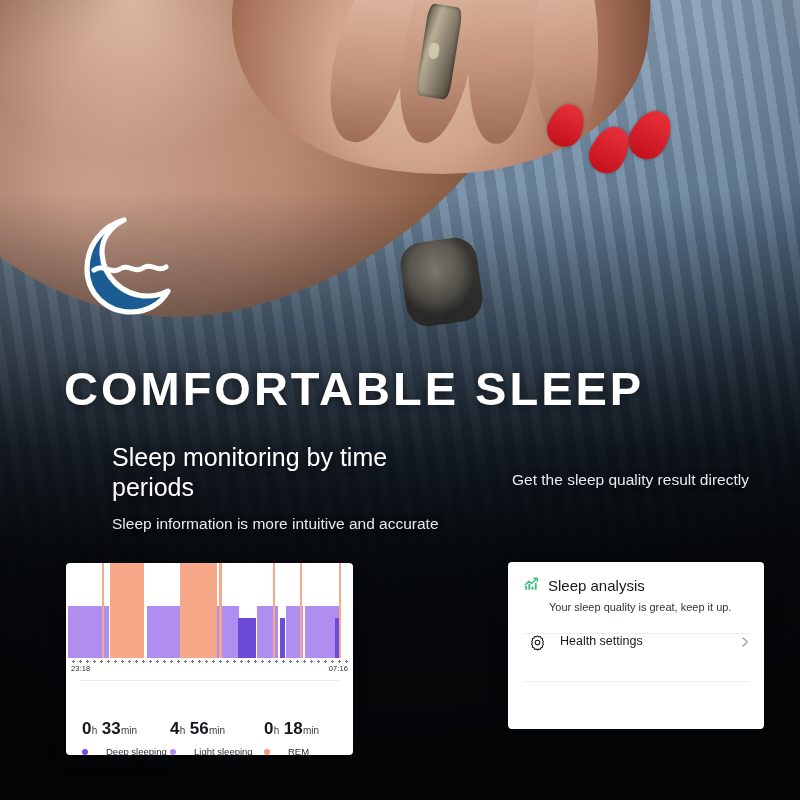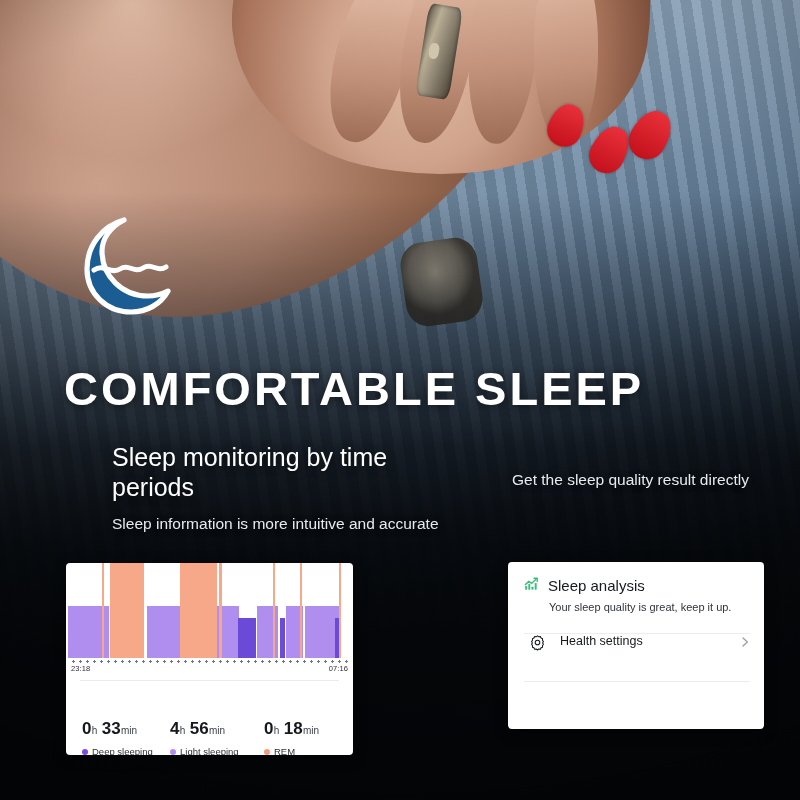--- a/index.html
+++ b/index.html
@@ -139,21 +139,21 @@
   .tl-end { right:5px; }
 
   .divider { position:absolute; left:14px; right:14px; top:117px; height:1px; background:#ececee; }
 
   .stats { position:absolute; left:0; top:128px; width:287px; height:64px; }
   .stat { position:absolute; top:0; }
   .s1 { left:16px; } .s2 { left:104px; } .s3 { left:198px; }
   .sval { white-space:nowrap; color:#15181d;margin-top:28px; }
   .sval .n { font-size:17px; font-weight:bold; letter-spacing:.2px; }
   .sval .u { font-size:10px; font-weight:normal; color:#3c424b; }
-  .slab { margin-top:7px; font-size:9.5px; color:#2b3038; white-space:nowrap; display:flex; align-items:center; gap:4px; }
+  .slab { margin-top:7px; font-size:9.5px; color:#2b3038; white-space:nowrap; display:flex; align-items:center; gap:18px; }
   .dot { width:6px; height:6px; border-radius:50%; display:inline-block; }
 
   
   .card-an {
     position:absolute; left:508px; top:562px; width:256px; height:167px;
     background:#fff; border-radius:4px; overflow:hidden;
     box-shadow:0 3px 14px rgba(0,0,0,.45);
   }
   .an-head { position:absolute; left:0; top:0; width:256px; padding:14px 16px 0 16px; }
   .an-title { display:flex; align-items:center; gap:9px; font-size:15px; color:#16191e; }

